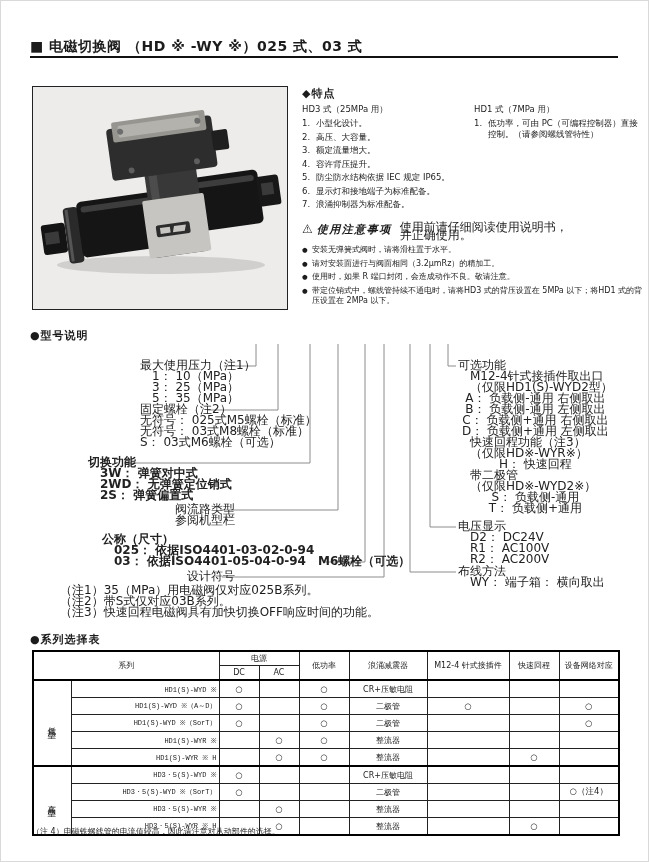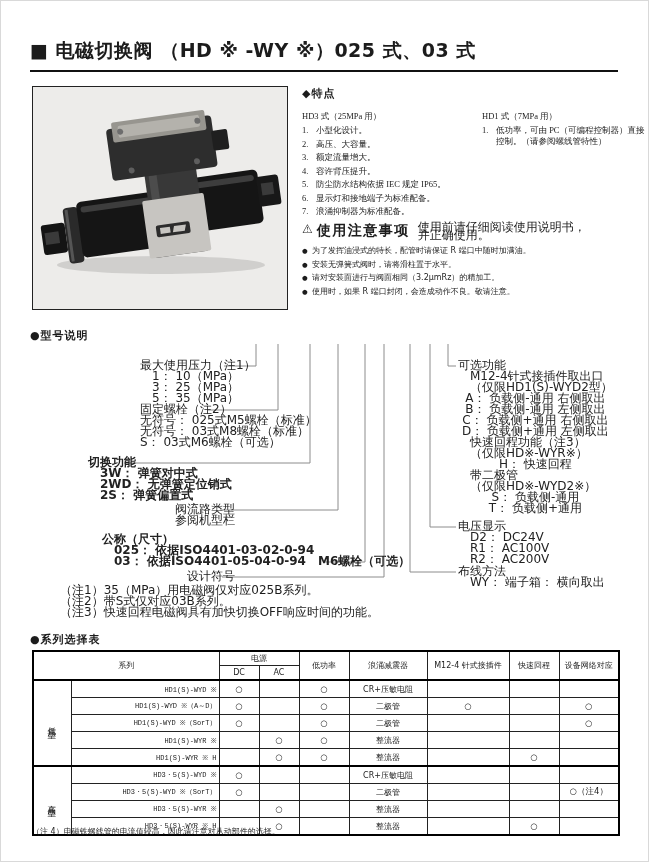--- a/index.html
+++ b/index.html
@@ -4,38 +4,38 @@
 <style>
   html,body{margin:0;padding:0;background:#f2f2f2;}
   .page{
     position:relative;width:649px;height:862px;margin:0 auto;background:#ffffff;
     font-family:"DejaVu Sans","Liberation Sans",sans-serif;color:#1c1c1c;
     overflow:hidden;box-shadow:inset 0 0 0 1px #d9d9d9;
   }
   .abs{position:absolute;}
   .nowrap{white-space:nowrap;}
   
-  .doc-title{left:30px;top:38px;width:588px;font-size:19px;font-weight:bold;
-    border-bottom:2px solid #111;padding-bottom:6px;letter-spacing:.5px;}
+  .doc-title{left:30px;top:38px;width:588px;font-size:14px;font-weight:bold;
+    border-bottom:2px solid #111;letter-spacing:.5px;}
   
   .photo-box{left:32px;top:86px;width:254px;height:222px;border:1px solid #222;background:#edecea;}
   
   .feat-wrap{left:302px;top:86px;width:344px;}
   .sec-h{font-size:11px;font-weight:bold;letter-spacing:1px;}
-  .feat-cols{display:flex;gap:8px;margin-top:9px;font-family:Liberation Serif, serif;}
+  .feat-cols{display:flex;margin-top:2px;}
   .feat-col-l{width:172px;}
   .feat-col-r{width:164px;}
   .feat-title{font-size:8.5px;line-height:12px;margin-bottom:3px;white-space:nowrap;}
   .feat-item{display:flex;font-size:8.5px;line-height:11px;margin-bottom:2.5px;}
   .feat-n{width:14px;flex:none;}
   
   .caution-wrap{left:302px;top:222px;width:346px;}
   .caution-head{display:flex;align-items:flex-start;gap:4px;}
   .warn-i{font-size:12px;line-height:14px;}
-  .caution-title{font-size:14px;font-weight:bold;letter-spacing:1.5px;}
+  .caution-title{font-size:11px;font-weight:bold;letter-spacing:1.5px;font-style:italic;}
   .caution-sub{font-size:12px;line-height:8px;margin-left:4px;margin-top:1px;}
   .caution-items{margin-top:6px;}
   .c-item{font-size:8px;line-height:10.5px;margin-bottom:3px;padding-left:10px;position:relative;}
   .c-item::before{content:"●";position:absolute;left:0;top:0;font-size:6.5px;}
   
   .model-h{left:30px;top:328px;}
   .model-code{left:236px;top:326px;font-size:12.5px;font-weight:bold;letter-spacing:.6px;color:#2a2a2a;}
   .dg{font-size:12px;line-height:11px;color:#222;}
   .dg div{white-space:nowrap;}
   .dg .l1{margin-left:12px;}
@@ -151,24 +151,24 @@
   <div class="abs caution-wrap">
     <div class="caution-head">
       <span class="warn-i">⚠</span>
       <span class="caution-title">使用注意事项</span>
       <span class="caution-sub">
         <div>使用前请仔细阅读使用说明书，</div>
         <div>并正确使用。</div>
       </span>
     </div>
     <div class="caution-items">
-      <div class="c-item">为了发挥油浸式的特长，配管时请保证 R 端口中随时加满油。</div>
       <div class="c-item">安装无弹簧式阀时，请将滑柱置于水平。</div>
       <div class="c-item">请对安装面进行与阀面相同（3.2μmRz）的精加工。</div>
       <div class="c-item">使用时，如果 R 端口封闭，会造成动作不良。敬请注意。</div>
+      <div class="c-item">带定位销式中，螺线管持续不通电时，请将HD3 式的背压设置在 5MPa 以下；将HD1 式的背压设置在 2MPa 以下。</div>
     </div>
   </div>
 
   <div class="abs sec-h model-h">●型号说明</div>
 
   <svg class="abs lines" style="left:0;top:340px;" width="649" height="290">
     <g fill="none" stroke="#8c8c8c" stroke-width="1">
       <path d="M256,4 L256,26 L224,26"></path>
       <path d="M278,4 L278,70 L208,70"></path>
       <path d="M310,4 L310,123 L124,123"></path>

